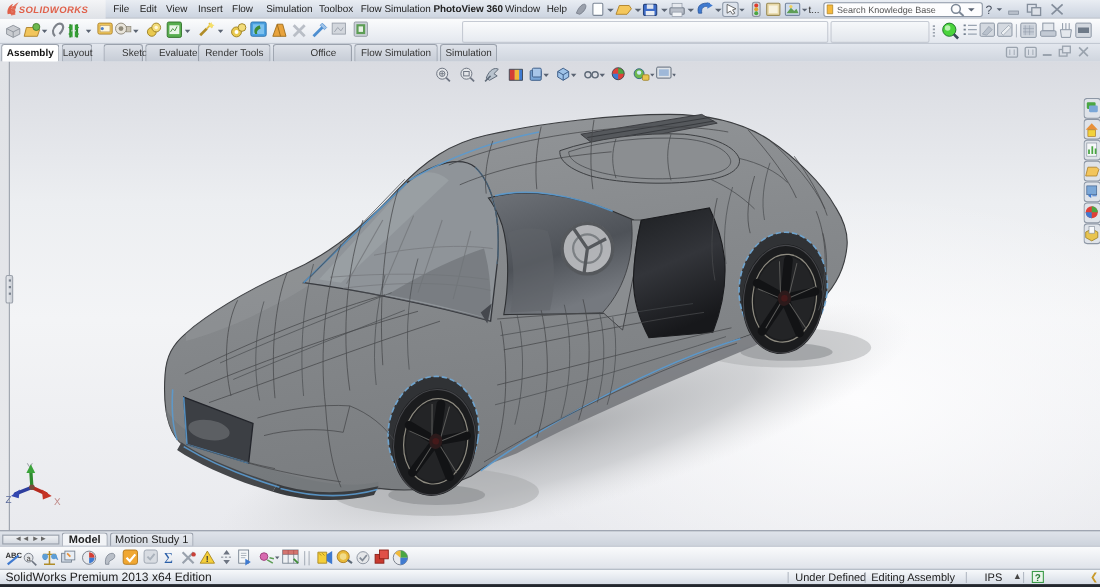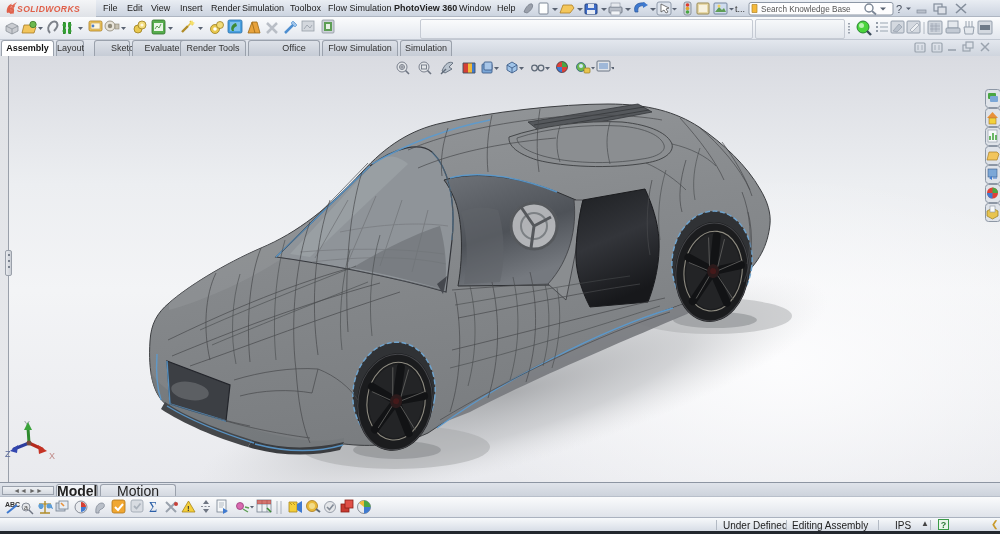--- a/index.html
+++ b/index.html
@@ -18,21 +18,21 @@
 #tabrow { position:absolute; left:0; top:40px; width:1000px; height:16px; background:linear-gradient(#e3e7ee,#cfd5de); }
 .tab { position:absolute; top:0; height:16px; background:linear-gradient(#dde1e8,#c6ccd6); border:1px solid #9aa1ac; border-bottom:none; border-radius:3px 3px 0 0; font-size:9px; color:#333; text-align:center; line-height:15px; }
 .tab.active { background:#fff; font-weight:bold; color:#111; z-index:2; }
 
 #viewport { position:absolute; left:0; top:56px; width:1000px; height:426px;
   background:radial-gradient(ellipse 560px 300px at 78% 72%, rgba(253,253,254,0.95), rgba(253,253,254,0) 62%),linear-gradient(180deg,#d9dbe1 0%,#eceef1 30%,#f3f4f6 55%,#e9eaee 100%); }
 #vleft { position:absolute; left:8px; top:0; width:1px; height:426px; background:#9aa0aa; }
 #lstrip { position:absolute; left:0; top:0; width:8px; height:426px; background:linear-gradient(#e0e2e6,#e9eaed); }
 
 #btabs { position:absolute; left:0; top:482px; width:1000px; height:14px; background:linear-gradient(#dfe3ea,#cdd3dc); border-top:1px solid #8d95a2;}
-.btab { position:absolute; top:1px; height:13px; font-size:14px; line-height:13px; text-align:center; border:1px solid #9aa1ac; border-bottom:none; border-radius:3px 3px 0 0; background:linear-gradient(#e8ebf0,#d2d7df); color:#222;}
+.btab { position:absolute; top:1px; height:13px; font-size:10px; line-height:13px; text-align:center; border:1px solid #9aa1ac; border-bottom:none; border-radius:3px 3px 0 0; background:linear-gradient(#e8ebf0,#d2d7df); color:#222;}
 .btab.active { background:#f2f4f7; font-weight:bold; }
 
 #btoolbar { position:absolute; left:0; top:496px; width:1000px; height:21px; background:linear-gradient(#fafbfc,#dfe3ea); border-top:1px solid #b8bfca; }
 
 #statusbar { position:absolute; left:0; top:517px; width:1000px; height:14px; background:linear-gradient(#f7f9fb,#d7dde6); border-top:1px solid #aab2bf; font-size:11px; color:#222; }
 #darkstrip { position:absolute; left:0; top:531px; width:1000px; height:3px; background:#23272e; }
 </style>
 </head>
 <body>
 <div id="app">
@@ -44,21 +44,21 @@
           <path d="M10,14 C9,9 12,4 17,2 C14,5.5 13,10 14,13.5 Z" opacity="0.85"></path>
           <text x="8" y="12.5" font-size="10" font-weight="bold" font-style="italic" font-family="Liberation Sans">S</text>
           <text x="17" y="12" font-size="8.6" font-weight="bold" font-style="italic" letter-spacing="0.4" font-family="Liberation Sans">SOLIDWORKS</text>
         </g>
       </svg>
     </div>
     <div class="menu" style="left:103px;">File</div>
     <div class="menu" style="left:127px;">Edit</div>
     <div class="menu" style="left:151px;text-align:right;">View</div>
     <div class="menu" style="left:180px;">Insert</div>
-    <div class="menu" style="left:211px;">Render</div>
+    <div class="menu" style="left:211px;">Flow</div>
     <div class="menu" style="left:242px;">Simulation</div>
     <div class="menu" style="left:290px;">Toolbox</div>
     <div class="menu" style="left:328px;">Flow Simulation</div>
     <div class="menu" style="left:394px;font-weight:bold;">PhotoView 360</div>
     <div class="menu" style="left:459px;">Window</div>
     <div class="menu" style="left:497px;">Help</div>
     <svg id="mbicons" width="480" height="17" viewBox="520 0 480 17" style="position:absolute;left:520px;top:0;">
       <g>
         <path d="M524,12 C526,6 530,3 532,4 C534,6 531,11 527,13 Z" fill="#9aa0ab" stroke="#6e7582" stroke-width="0.7"></path>
         <rect x="539" y="3" width="9" height="11" rx="1" fill="#fdfefe" stroke="#7c8796"></rect>
@@ -667,20 +667,21 @@
         <g transform="translate(357,3)">
             <circle cx="7" cy="7" r="6.5" fill="#e8eaee" stroke="#6e7582"></circle>
             <path d="M7,7 L7,0.5 A6.5,6.5 0 0,1 13.5,7 Z" fill="#4aa643"></path>
             <path d="M7,7 L13.5,7 A6.5,6.5 0 0,1 7,13.5 Z" fill="#3f7ad0"></path>
             <path d="M7,7 L2,3 A6.5,6.5 0 0,1 7,0.5 Z" fill="#f0b93a"></path>
           </g>
       </g>
     </svg>
   </div>
   <div id="statusbar">
+    <span style="position:absolute;left:5px;top:1px;">SolidWorks Premium 2013 x64 Edition</span>
     <span style="position:absolute;left:723px;top:2px;font-size:10px;text-align:right;">Under Defined</span>
     <span style="position:absolute;left:792px;top:2px;font-size:10px;">Editing Assembly</span>
     <span style="position:absolute;left:895px;top:2px;font-size:10px;">IPS</span>
     <span style="position:absolute;left:921px;top:1px;font-size:8px;color:#444;">▲</span>
     <span style="position:absolute;left:938px;top:1px;width:11px;height:11px;background:#e9f5ea;border:1px solid #3a9a48;font-size:9px;color:#2c7c38;text-align:center;line-height:11px;font-weight:bold;">?</span>
     <span style="position:absolute;left:991px;top:1px;color:#c99a2a;font-size:9px;">❮</span>
     <span style="position:absolute;left:716px;top:2px;width:1px;height:10px;background:#b3bac4;"></span>
     <span style="position:absolute;left:786px;top:2px;width:1px;height:10px;background:#b3bac4;"></span>
     <span style="position:absolute;left:878px;top:2px;width:1px;height:10px;background:#b3bac4;"></span>
     <span style="position:absolute;left:930px;top:2px;width:1px;height:10px;background:#b3bac4;"></span>

